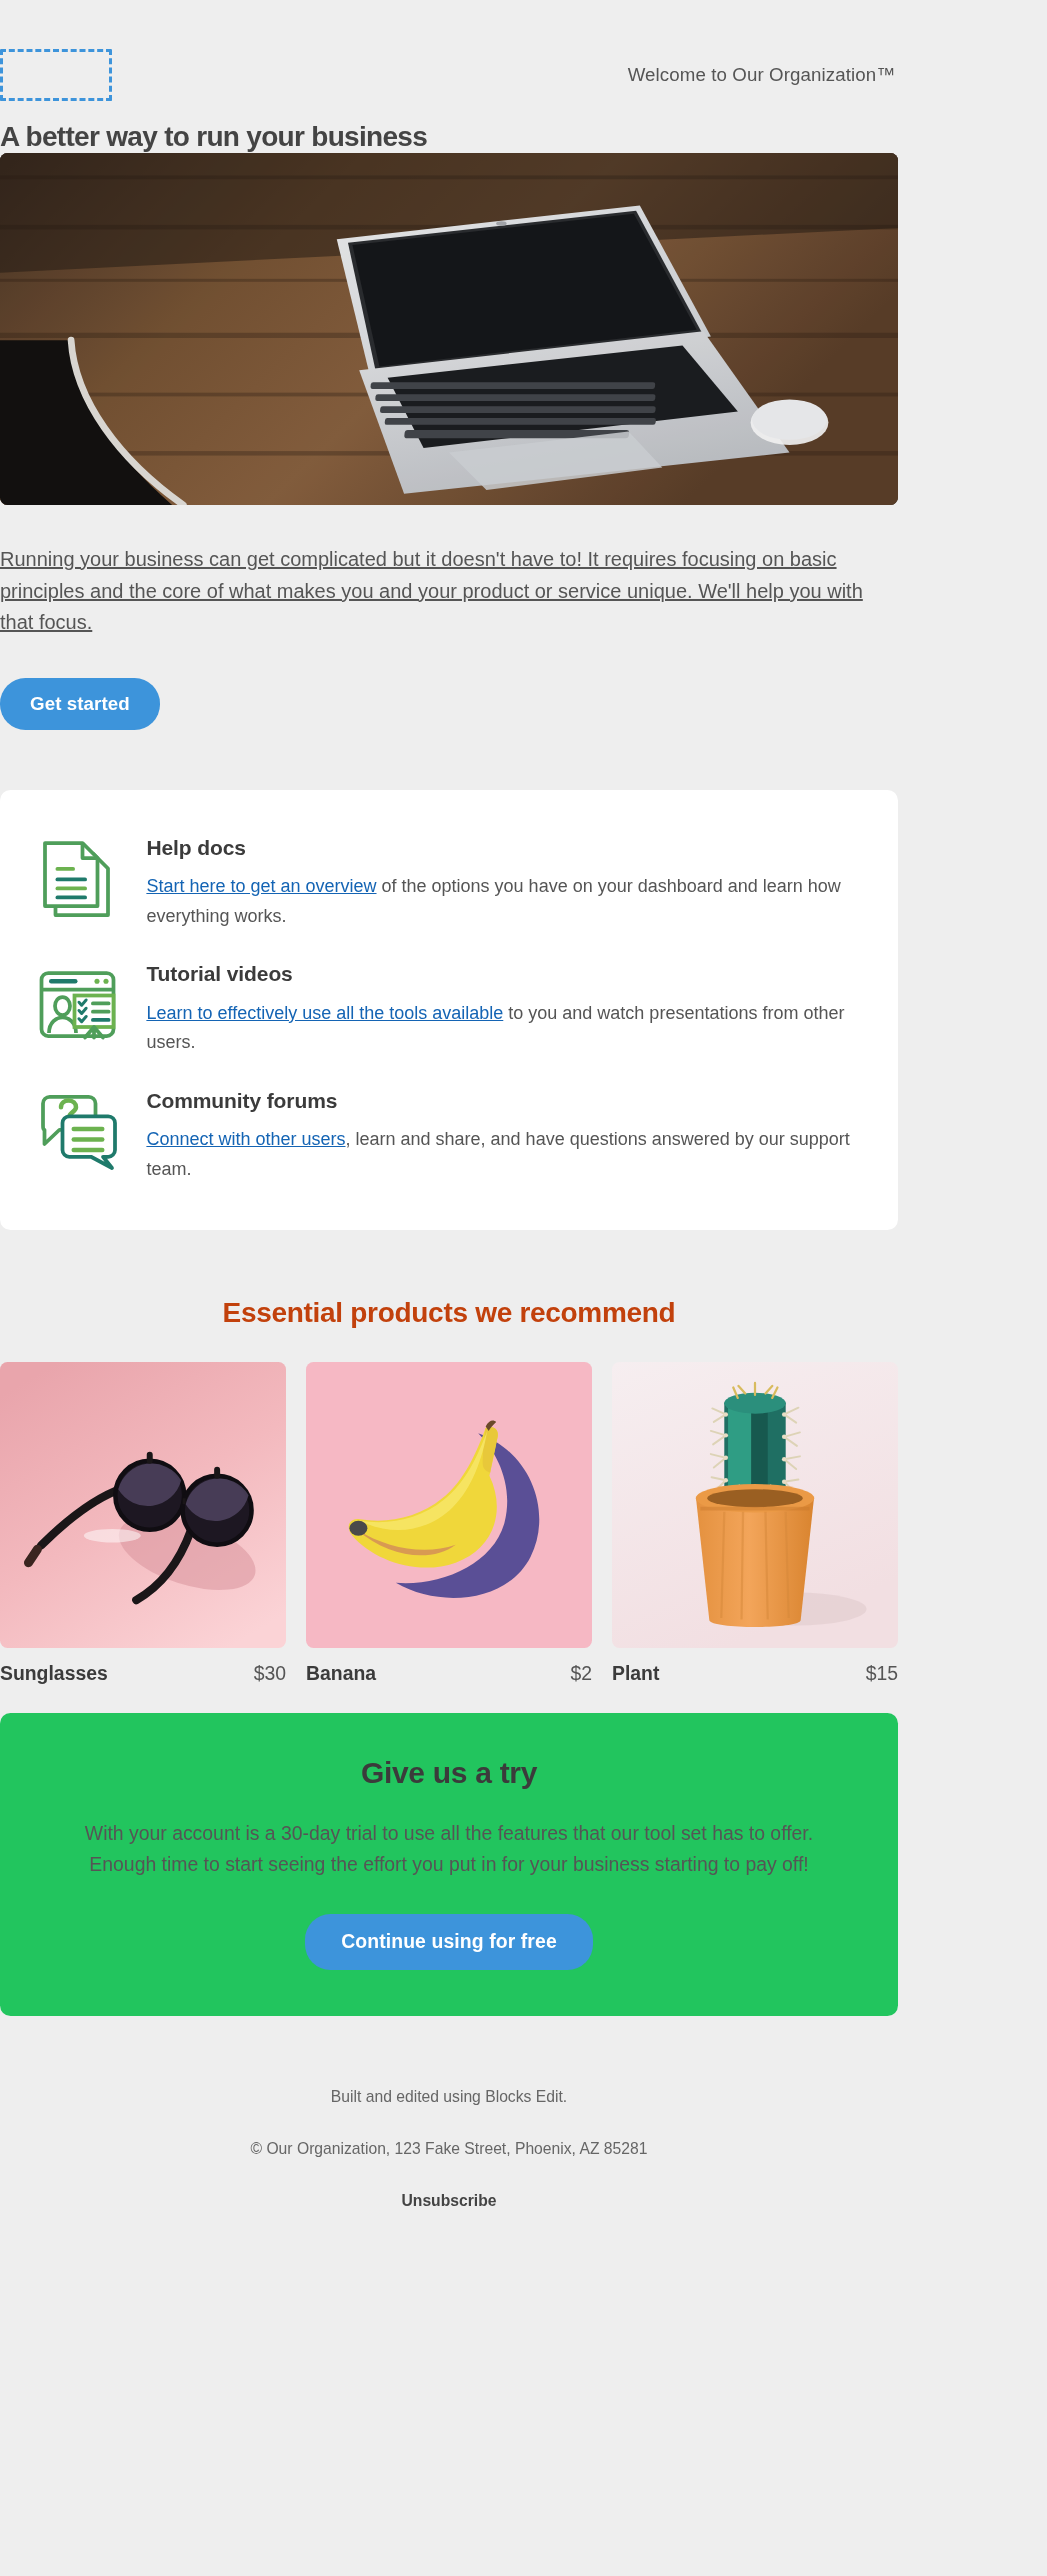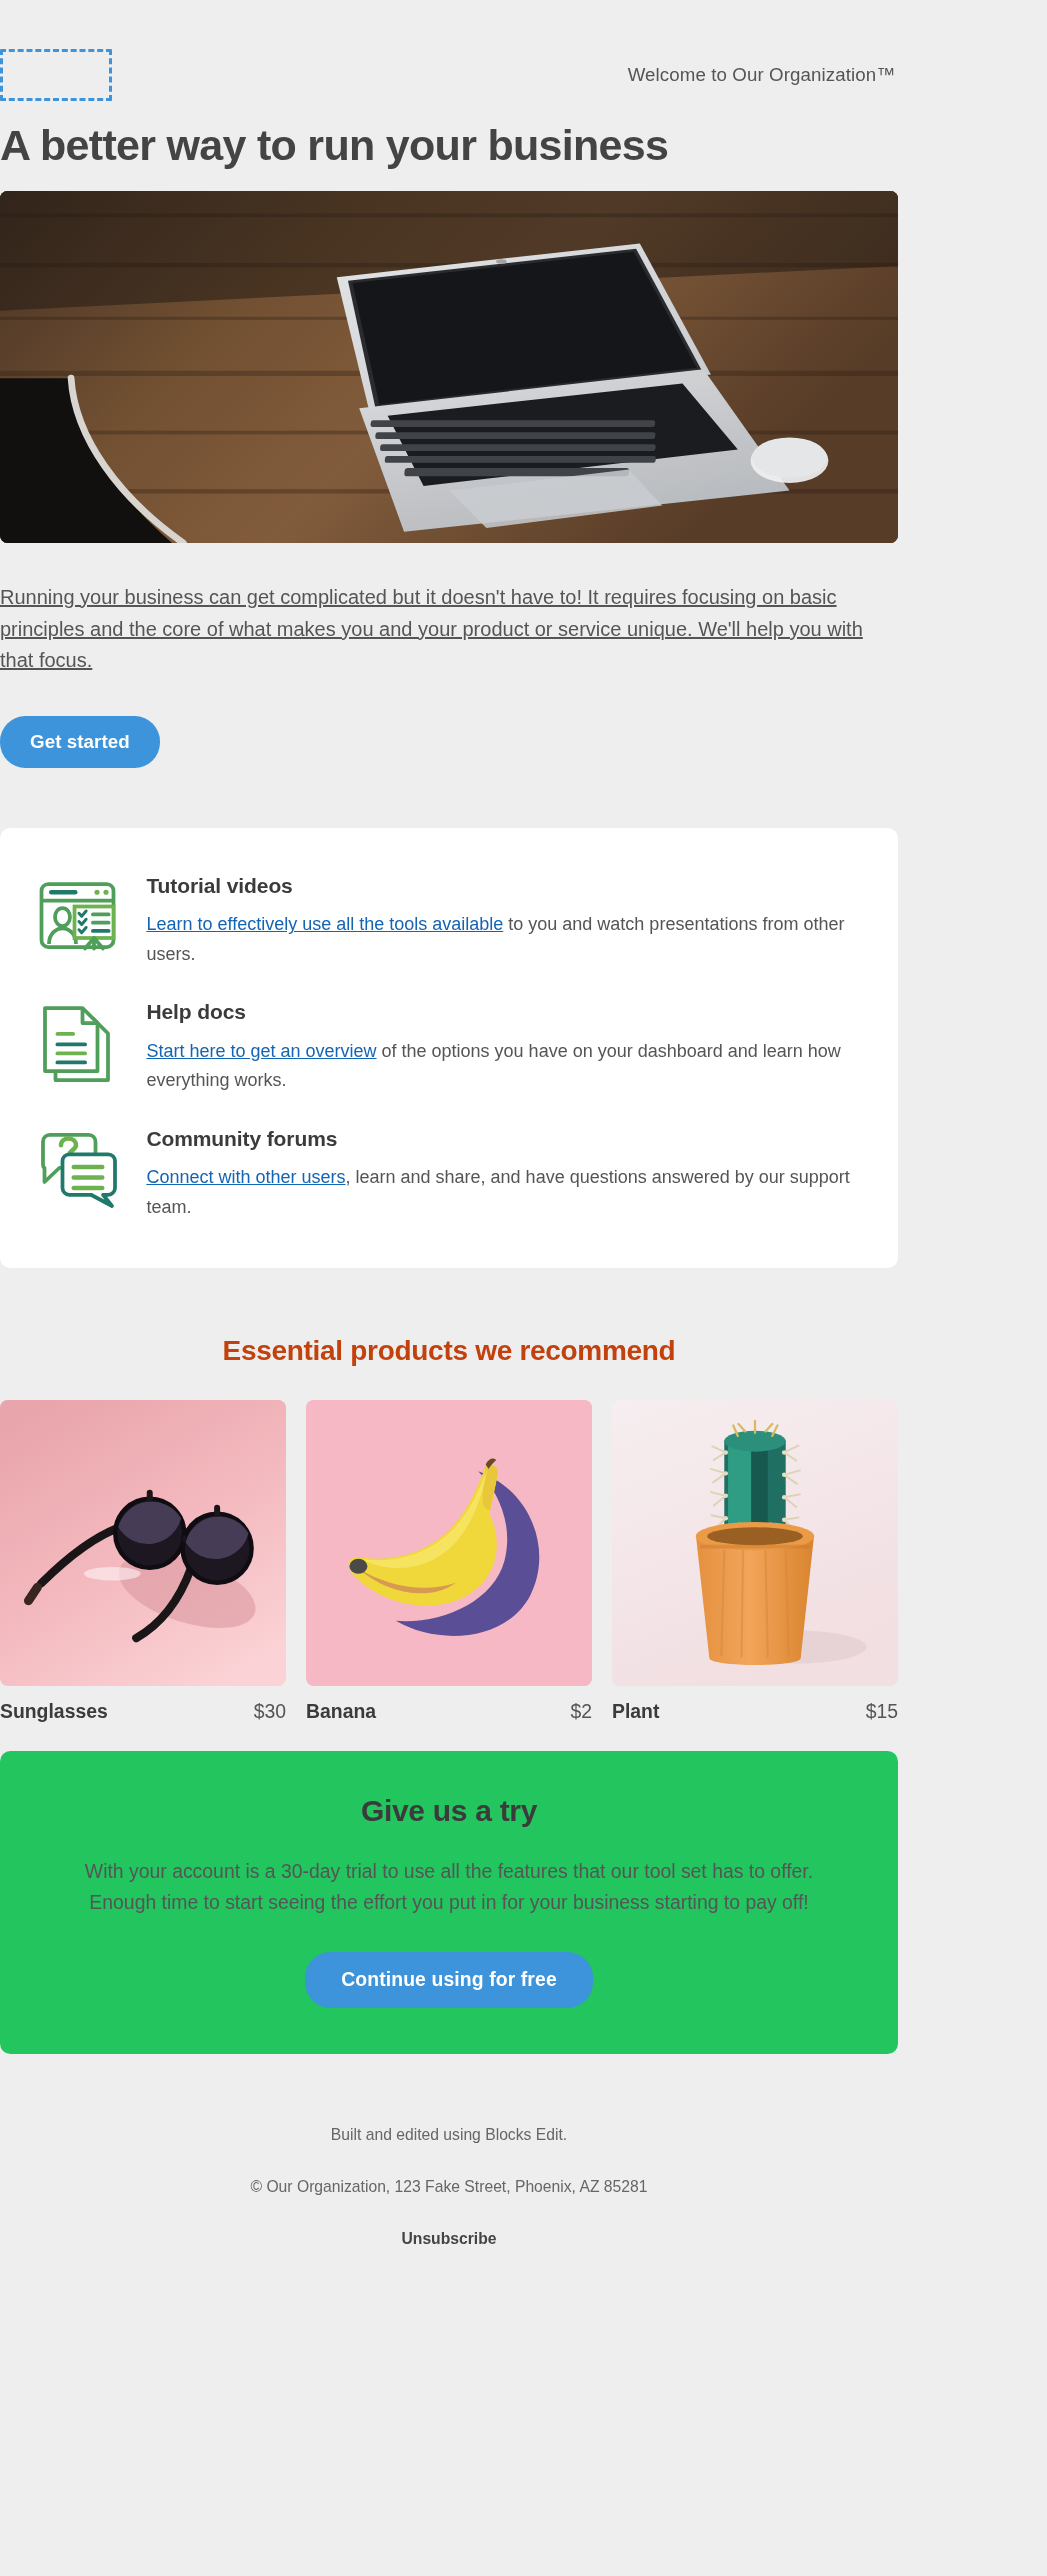--- a/index.html
+++ b/index.html
@@ -33,26 +33,25 @@
   }
   .header-tagline {
     font-size: 18.7px;
     color: #555555;
     letter-spacing: 0.1px;
     padding-right: 3px;
   }
 
   
   .hero-title {
-    font-size: 43px;
+    font-size: 28px;
     font-weight: bold;
     color: #444444;
     letter-spacing: -0.7px;
     margin-top: 31px;
-    margin-bottom: 21px;
   }
   .hero-image {
     width: 898px;
     height: 352px;
     border-radius: 7.5px;
     overflow: hidden;
     position: relative;
     background: #2b2320;
   }
   .hero-image svg { display: block; width: 100%; height: 100%; }
@@ -277,20 +276,40 @@
     <p class="hero-body">Running your business can get complicated but it doesn't have to! It requires focusing on basic principles and the core of what makes you and your product or service unique. We'll help you with that focus.</p>
 
     <div class="btn-row">
       <button class="btn">Get started</button>
     </div>
 
     <div class="card">
 
       <div class="feature">
         <div class="feature-icon">
+          <svg width="78" height="84" viewBox="0 0 104 112" aria-hidden="true">
+            <path d="M22 22 H72 L92 42 V104 H22 Z" fill="#ffffff" stroke="#4f9e5a" stroke-width="5" stroke-linejoin="round"></path>
+            <path d="M8 8 H58 L78 28 V92 H8 Z" fill="#ffffff" stroke="#4f9e5a" stroke-width="5" stroke-linejoin="round"></path>
+            <path d="M58 8 V28 H78" fill="none" stroke="#4f9e5a" stroke-width="5" stroke-linejoin="round"></path>
+            <rect x="22" y="40" width="26" height="5" rx="2.5" fill="#6cb24f"></rect>
+            <rect x="22" y="54" width="42" height="5" rx="2.5" fill="#1f7a6b"></rect>
+            <rect x="22" y="66" width="42" height="5" rx="2.5" fill="#6cb24f"></rect>
+            <rect x="22" y="78" width="42" height="5" rx="2.5" fill="#1f7a6b"></rect>
+          </svg>
+        </div>
+        <div class="feature-body">
+          <div class="feature-title">Help docs</div>
+          <div class="feature-text">
+            <a href="#">Start here to get an overview</a><span> of the options you have on your dashboard and learn how everything works.</span>
+          </div>
+        </div>
+      </div>
+
+      <div class="feature">
+        <div class="feature-icon">
           <svg width="81" height="81" viewBox="0 0 108 108" aria-hidden="true">
             <rect x="6" y="12" width="96" height="84" rx="9" fill="#ffffff" stroke="#4f9e5a" stroke-width="5"></rect>
             <path d="M6 34 H102" fill="none" stroke="#4f9e5a" stroke-width="5"></path>
             <rect x="16" y="20" width="38" height="6" rx="3" fill="#1f7a6b"></rect>
             <circle cx="80" cy="23" r="3.4" fill="#6cb24f"></circle>
             <circle cx="92" cy="23" r="3.4" fill="#6cb24f"></circle>
             <ellipse cx="34" cy="56" rx="10" ry="12" fill="none" stroke="#4f9e5a" stroke-width="5"></ellipse>
             <path d="M16 92 C16 78 26 71 34 71 C42 71 52 78 52 92" fill="none" stroke="#4f9e5a" stroke-width="5"></path>
             <rect x="50" y="42" width="52" height="42" fill="#ffffff" stroke="#6cb24f" stroke-width="5"></rect>
             <path d="M76 84 L64 98 M76 84 L88 98 M76 84 V98" fill="none" stroke="#4f9e5a" stroke-width="5" stroke-linecap="round"></path>
@@ -299,40 +318,20 @@
             <path d="M56 73 l3.5 4 6-7" fill="none" stroke="#1f7a6b" stroke-width="4" stroke-linecap="round" stroke-linejoin="round"></path>
             <rect x="72" y="50" width="26" height="5" rx="2.5" fill="#4f9e5a"></rect>
             <rect x="72" y="61" width="26" height="5" rx="2.5" fill="#4f9e5a"></rect>
             <rect x="72" y="72" width="26" height="5" rx="2.5" fill="#1f7a6b"></rect>
           </svg>
         </div>
         <div class="feature-body">
           <div class="feature-title">Tutorial videos</div>
           <div class="feature-text">
             <a href="#">Learn to effectively use all the tools available</a><span> to you and watch presentations from other users.</span>
-          </div>
-        </div>
-      </div>
-
-      <div class="feature">
-        <div class="feature-icon">
-          <svg width="78" height="84" viewBox="0 0 104 112" aria-hidden="true">
-            <path d="M22 22 H72 L92 42 V104 H22 Z" fill="#ffffff" stroke="#4f9e5a" stroke-width="5" stroke-linejoin="round"></path>
-            <path d="M8 8 H58 L78 28 V92 H8 Z" fill="#ffffff" stroke="#4f9e5a" stroke-width="5" stroke-linejoin="round"></path>
-            <path d="M58 8 V28 H78" fill="none" stroke="#4f9e5a" stroke-width="5" stroke-linejoin="round"></path>
-            <rect x="22" y="40" width="26" height="5" rx="2.5" fill="#6cb24f"></rect>
-            <rect x="22" y="54" width="42" height="5" rx="2.5" fill="#1f7a6b"></rect>
-            <rect x="22" y="66" width="42" height="5" rx="2.5" fill="#6cb24f"></rect>
-            <rect x="22" y="78" width="42" height="5" rx="2.5" fill="#1f7a6b"></rect>
-          </svg>
-        </div>
-        <div class="feature-body">
-          <div class="feature-title">Help docs</div>
-          <div class="feature-text">
-            <a href="#">Start here to get an overview</a><span> of the options you have on your dashboard and learn how everything works.</span>
           </div>
         </div>
       </div>
 
       <div class="feature">
         <div class="feature-icon">
           <svg width="81" height="81" viewBox="0 0 108 108" aria-hidden="true">
             <path d="M8 18 C8 13 12 9 17 9 H69 C74 9 78 13 78 18 V44 C78 49 74 53 69 53 H30 L10 72 V53 C8 53 8 50 8 46 Z" fill="#ffffff" stroke="#4f9e5a" stroke-width="5" stroke-linejoin="round"></path>
             <path d="M32 23 C32 17 37 14 42 14 C48 14 52 18 52 23 C52 29 43 30 43 36" fill="none" stroke="#6cb24f" stroke-width="6" stroke-linecap="round"></path>
             <circle cx="43" cy="45" r="3.2" fill="#6cb24f"></circle>

